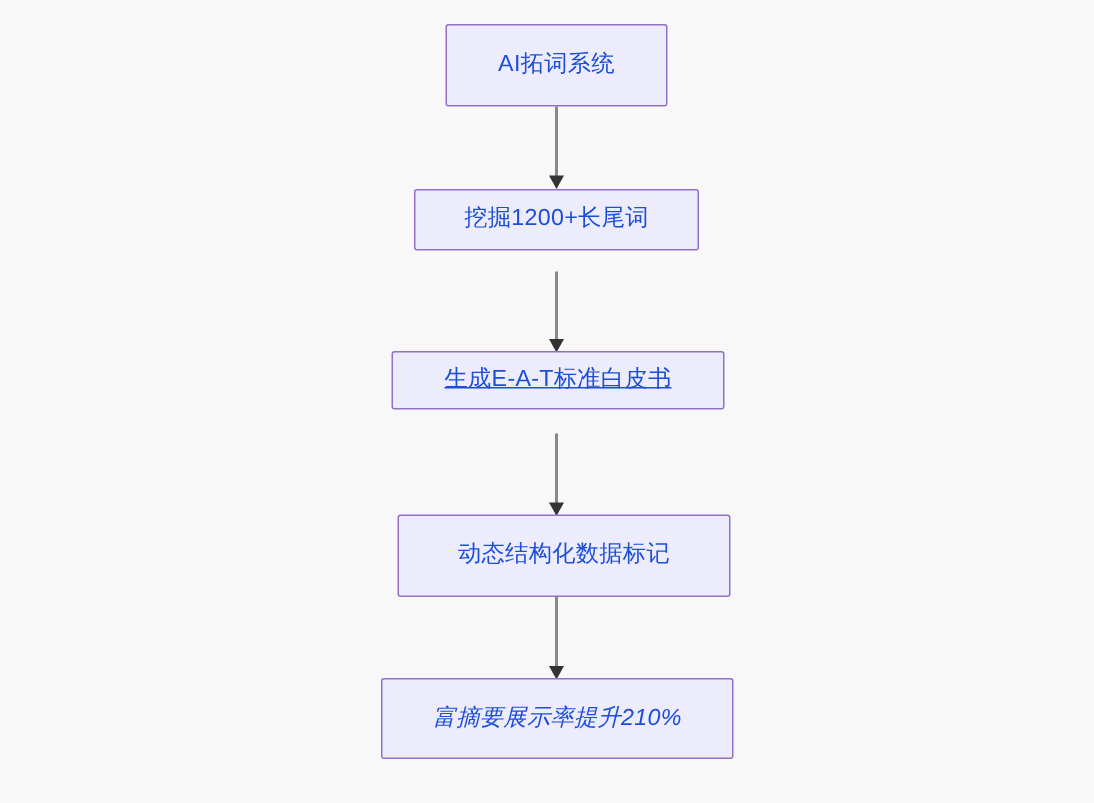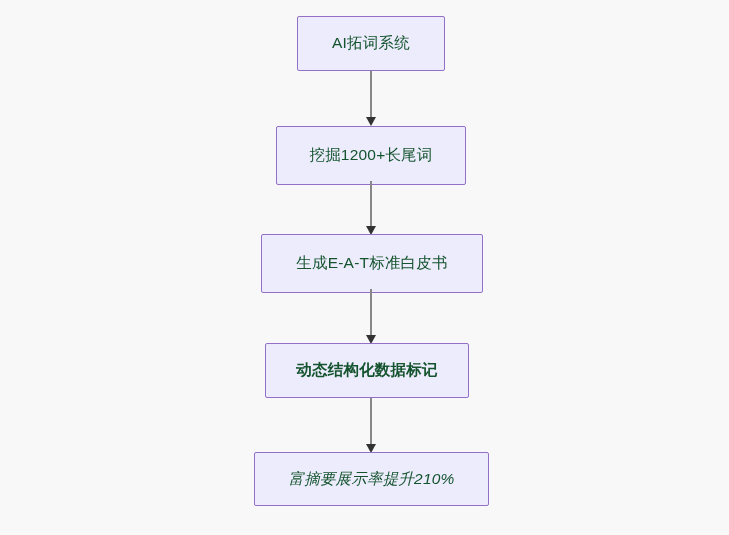--- a/index.html
+++ b/index.html
@@ -20,21 +20,21 @@
   }
   .node {
     position: absolute;
     box-sizing: border-box;
     background: #ececfd;
     border: 1.4px solid #9370c8;
     border-radius: 2px;
     display: flex;
     align-items: center;
     justify-content: center;
-    color: #14532d;
+    color: #1d4ed8;
     font-size: 15.5px;
     line-height: 1.2;
     letter-spacing: 0.2px;
     white-space: nowrap;
   }
   .node-label {
     display: block;
   }
   .edge {
     position: absolute;
@@ -64,39 +64,39 @@
 
   <div class="node" style="left:297px; top:16px; width:148px; height:55px;">
     <span class="node-label">AI拓词系统</span>
   </div>
 
   <div class="edge" style="left:365px; top:71px; height:55px;">
     <div class="edge-line"></div>
     <div class="edge-arrow"></div>
   </div>
 
-  <div class="node" style="left:276px; top:126px; width:190px; height:59px;text-align:center;">
+  <div class="node" style="left:276px; top:126px; width:190px; height:41px;text-align:center;">
     <span class="node-label">挖掘1200+长尾词</span>
   </div>
 
   <div class="edge" style="left:365px; top:181px; height:54px;">
     <div class="edge-line"></div>
     <div class="edge-arrow"></div>
   </div>
 
-  <div class="node" style="left:261px; top:234px; width:222px; height:59px;">
+  <div class="node" style="left:261px; top:234px; width:222px; height:39px;text-decoration:underline;">
     <span class="node-label">生成E-A-T标准白皮书</span>
   </div>
 
   <div class="edge" style="left:365px; top:289px; height:55px;">
     <div class="edge-line"></div>
     <div class="edge-arrow"></div>
   </div>
 
-  <div class="node" style="left:265px; top:343px; width:204px; height:55px;font-weight:bold;">
+  <div class="node" style="left:265px; top:343px; width:222px; height:55px;">
     <span class="node-label">动态结构化数据标记</span>
   </div>
 
   <div class="edge" style="left:365px; top:398px; height:55px;">
     <div class="edge-line"></div>
     <div class="edge-arrow"></div>
   </div>
 
   <div class="node" style="left:254px; top:452px; width:235px; height:54px;font-style:italic;">
     <span class="node-label">富摘要展示率提升210%</span>

